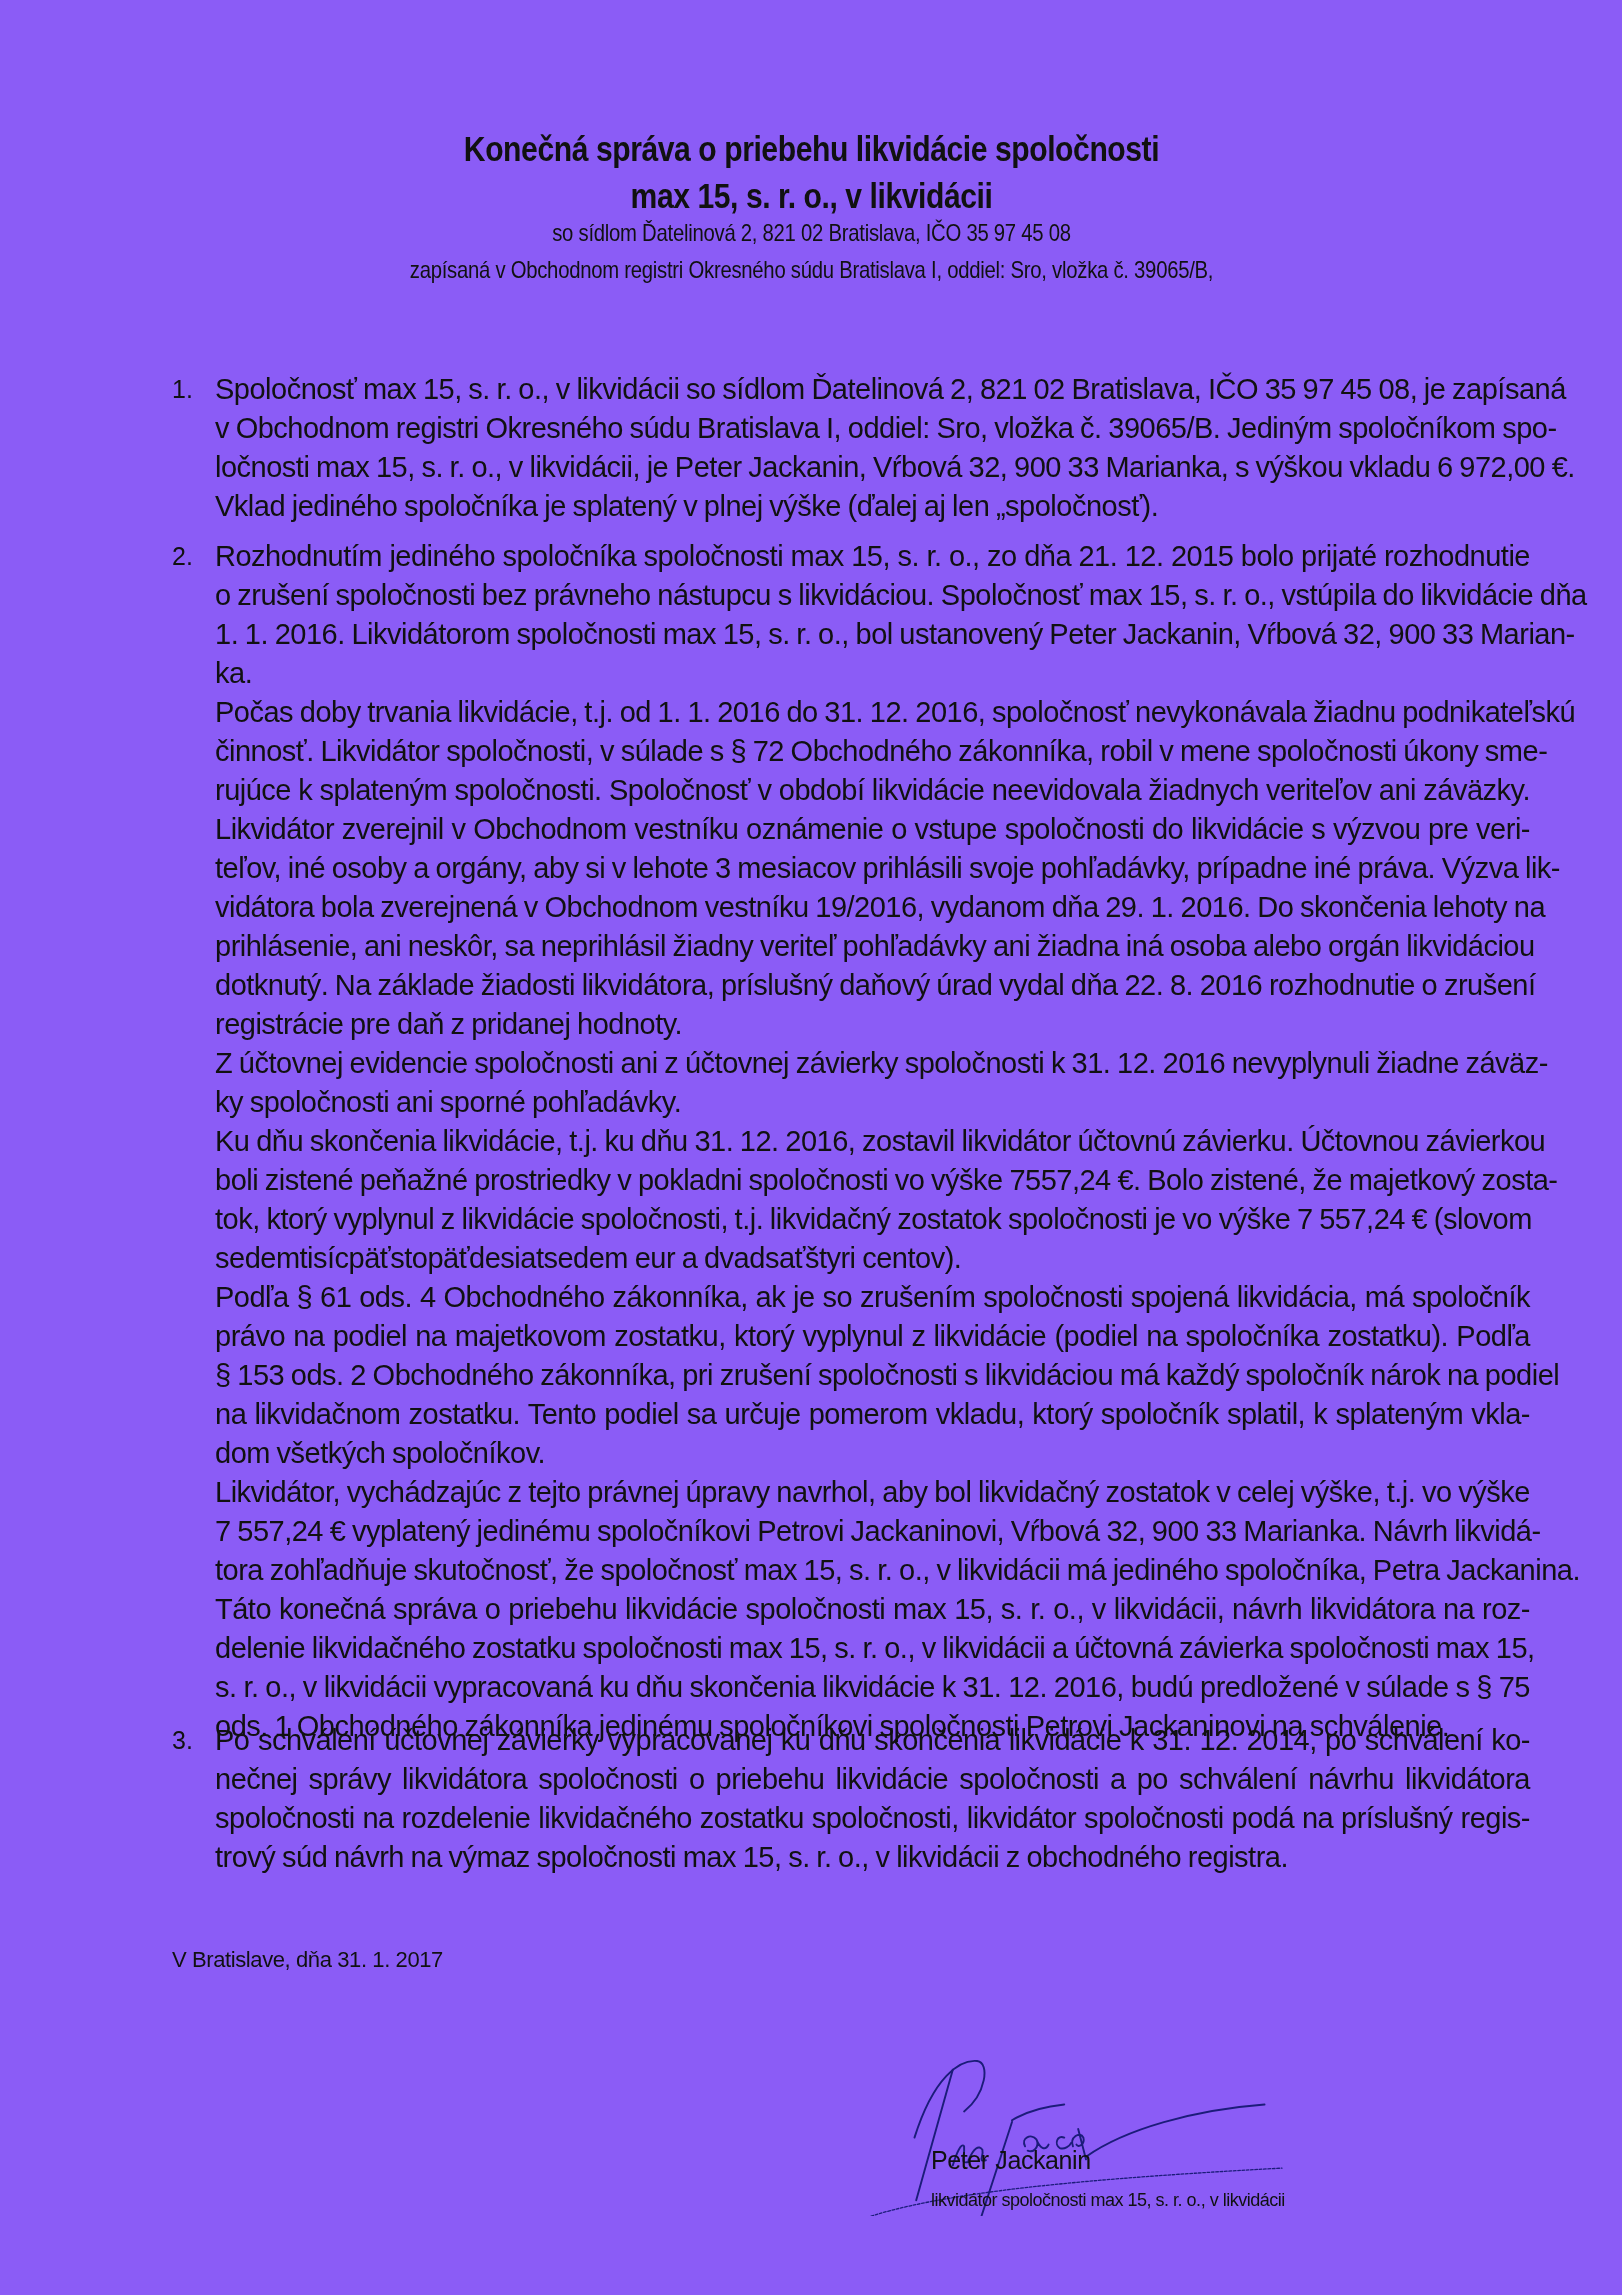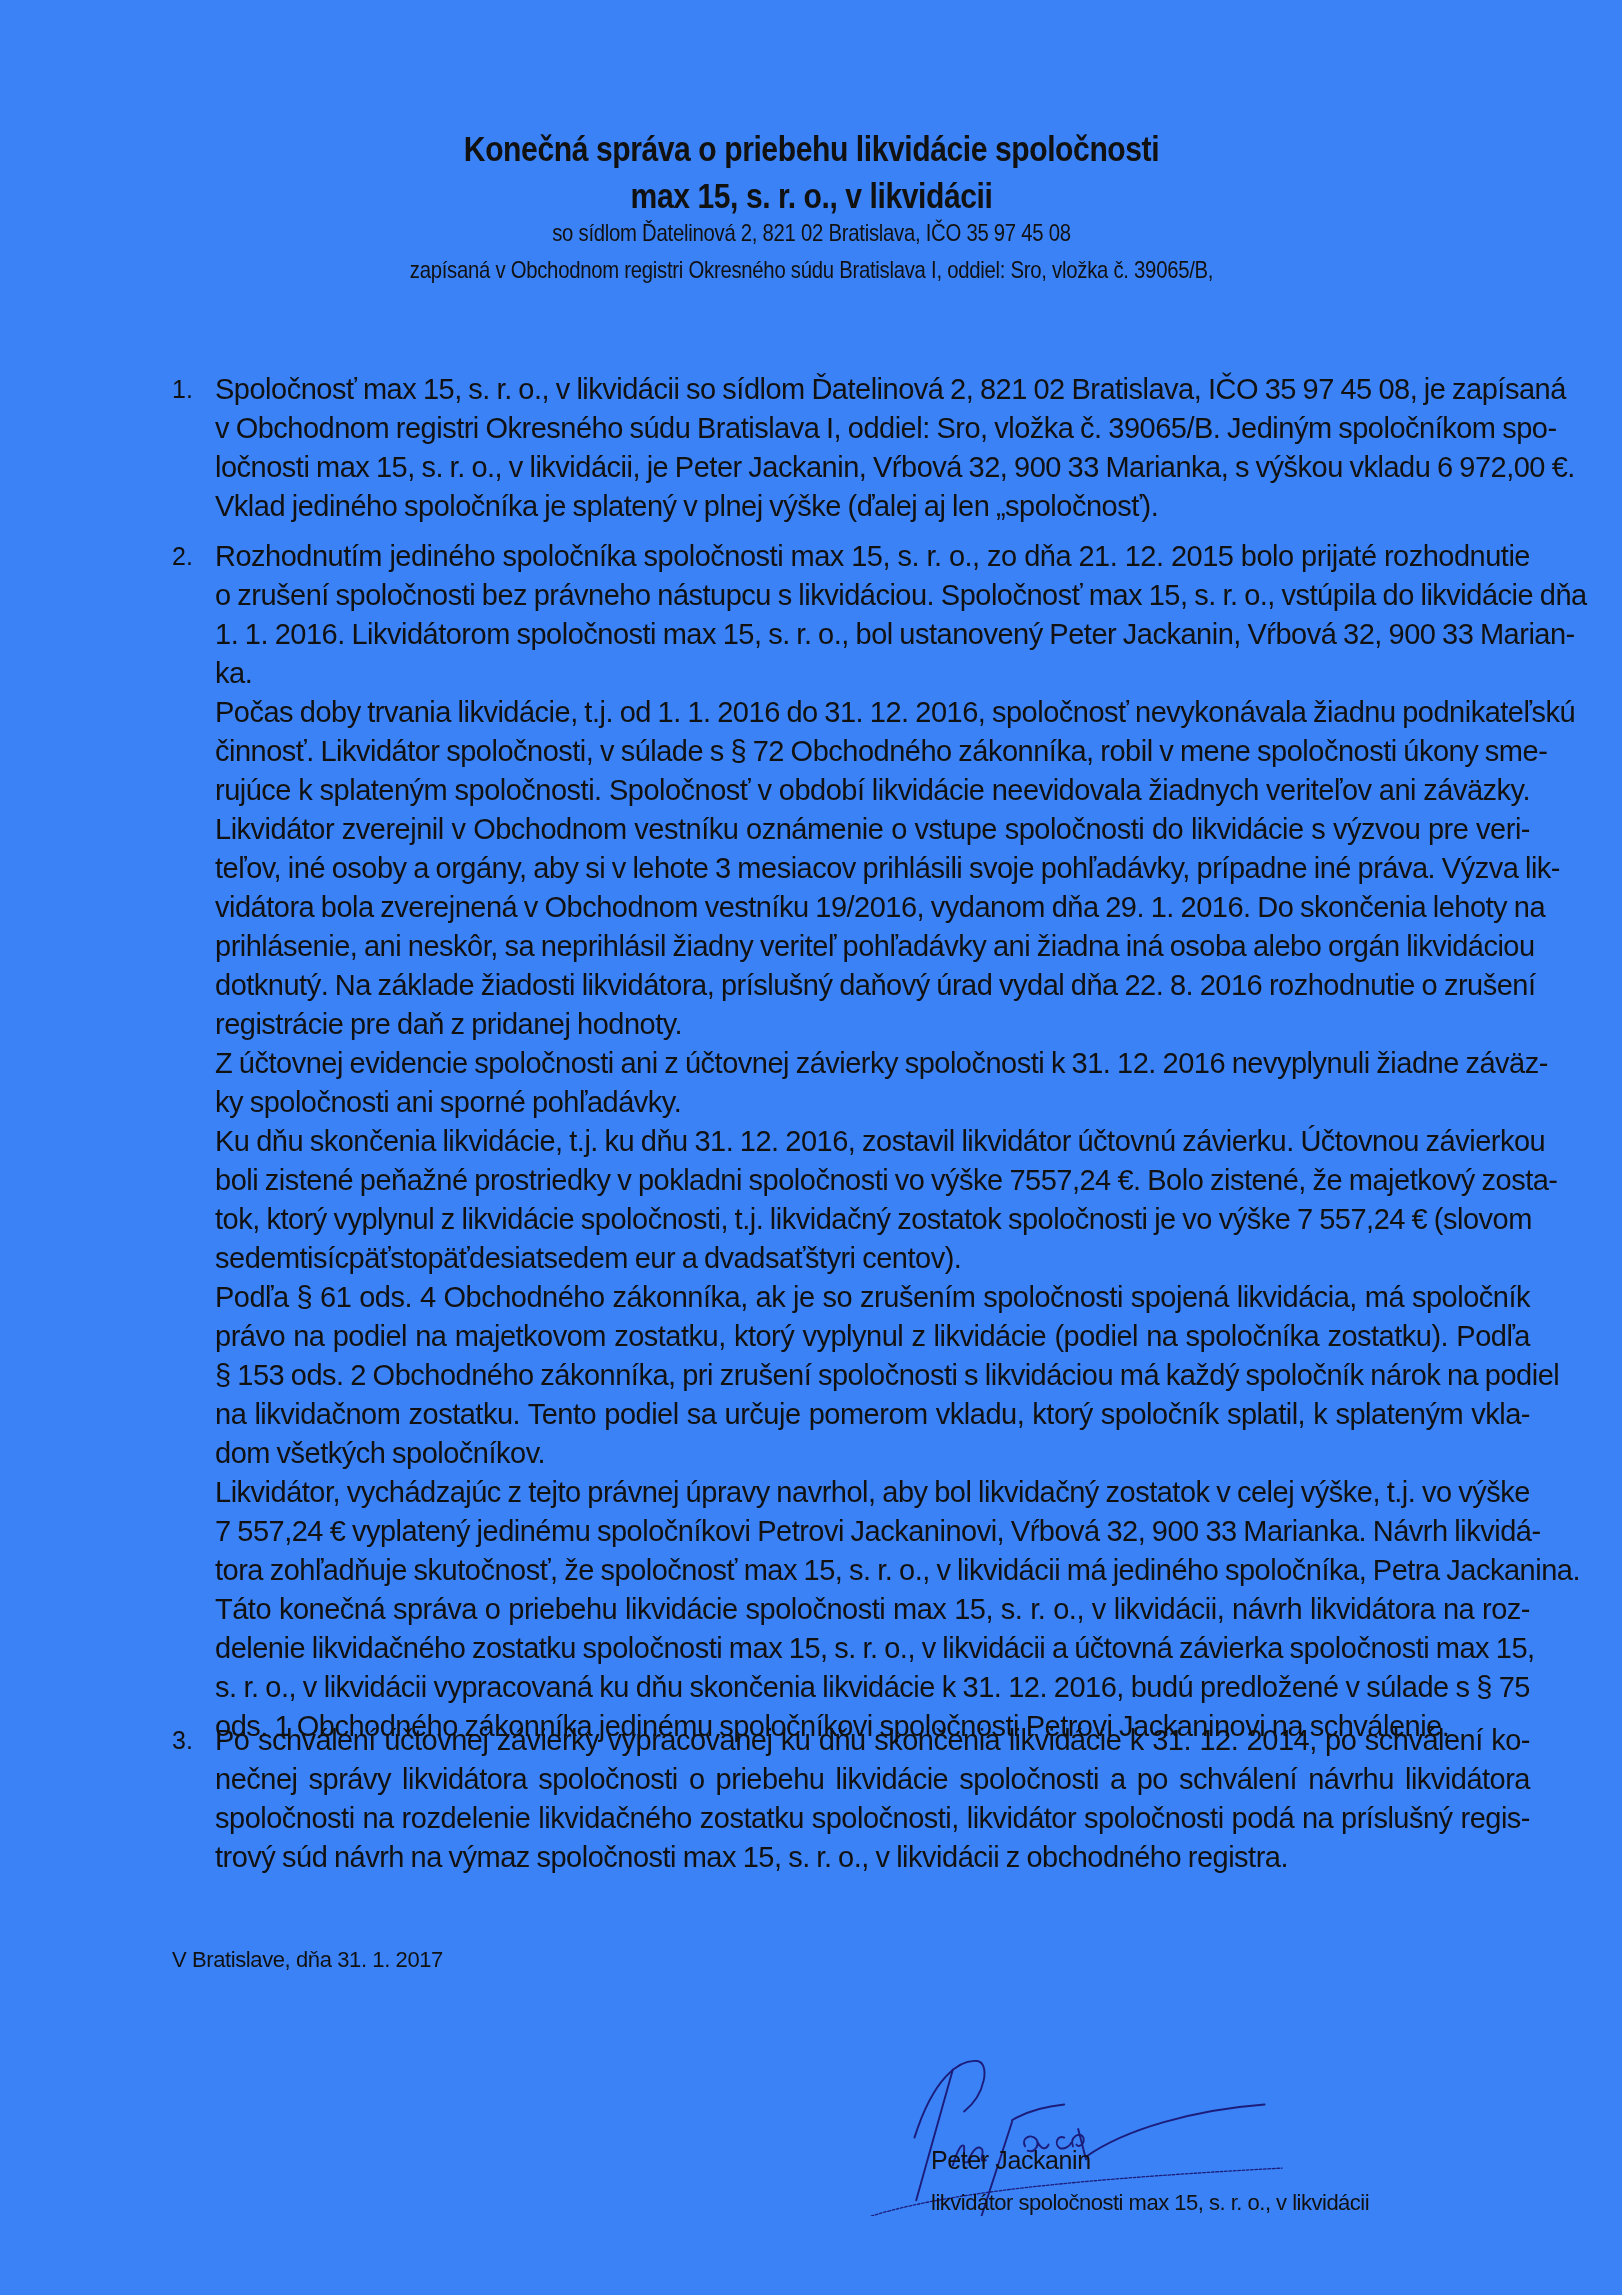--- a/index.html
+++ b/index.html
@@ -1,36 +1,36 @@
 <!DOCTYPE html>
 <html style="font-size:14px"><head>
 <meta charset="utf-8">
 <style>
   html, body { margin: 0; padding: 0; background: #ffffff; }
   body { width: 1623px; height: 2295px; position: relative; overflow: hidden;
          font-family: "Liberation Sans Narrow", "Liberation Sans", sans-serif; color: #111; }
-  .page { position: absolute; left: 0; top: 0; width: 1623px; height: 2295px; background: #3b82f6; }
+  .page { position: absolute; left: 0; top: 0; width: 1623px; height: 2295px; background: #8b5cf6; }
   .title { position: absolute; left: 0; width: 1623px; text-align: center; font-weight: bold;
            font-size: 35px; letter-spacing: -0.5px; transform: scaleX(0.86); transform-origin: center; }
   .t1 { top: 129px; }
   .t2 { top: 176px; }
   .sub { position: absolute; left: 0; width: 1623px; text-align: center; font-size: 23.6px;
          letter-spacing: -0.3px; transform: scaleX(0.86); transform-origin: center; }
   .s1 { top: 220px; }
   .s2 { top: 257px; }
   .list { position: absolute; left: 172px; width: 1358px; }
   .item { position: relative; padding-left: 43px; }
   .num { position: absolute; left: 0; top: 0; font-size: 25px; line-height: 39px; }
   .para { font-size: 29px; line-height: 39px; text-align: justify; letter-spacing: -0.5px;
           word-spacing: -0.9px; hyphens: manual; }
   .para span.line { display: block; text-align: justify; text-align-last: justify; white-space: nowrap; }
   .para span.line.last { text-align-last: left; }
   .place { position: absolute; left: 172px; top: 1947px; font-size: 22px; letter-spacing: -0.4px; }
   .sig-name { position: absolute; left: 931px; top: 2146px; font-size: 25px; letter-spacing: -0.4px; }
-  .sig-role { position: absolute; left: 931px; top: 2190px; font-size: 22px; letter-spacing: -0.5px; }
+  .sig-role { position: absolute; left: 931px; top: 2190px; font-size: 18px; letter-spacing: -0.5px; }
   .signature { position: absolute; left: 811px; top: 2007px; width: 611px; height: 209px; }
 </style>
 </head>
 <body>
 
 <div class="page">
 
   <div class="title t1">Konečná správa o priebehu likvidácie spoločnosti</div>
   <div class="title t2">max 15, s. r. o., v likvidácii</div>
   <div class="sub s1">so sídlom Ďatelinová 2, 821 02 Bratislava, IČO 35 97 45 08</div>

